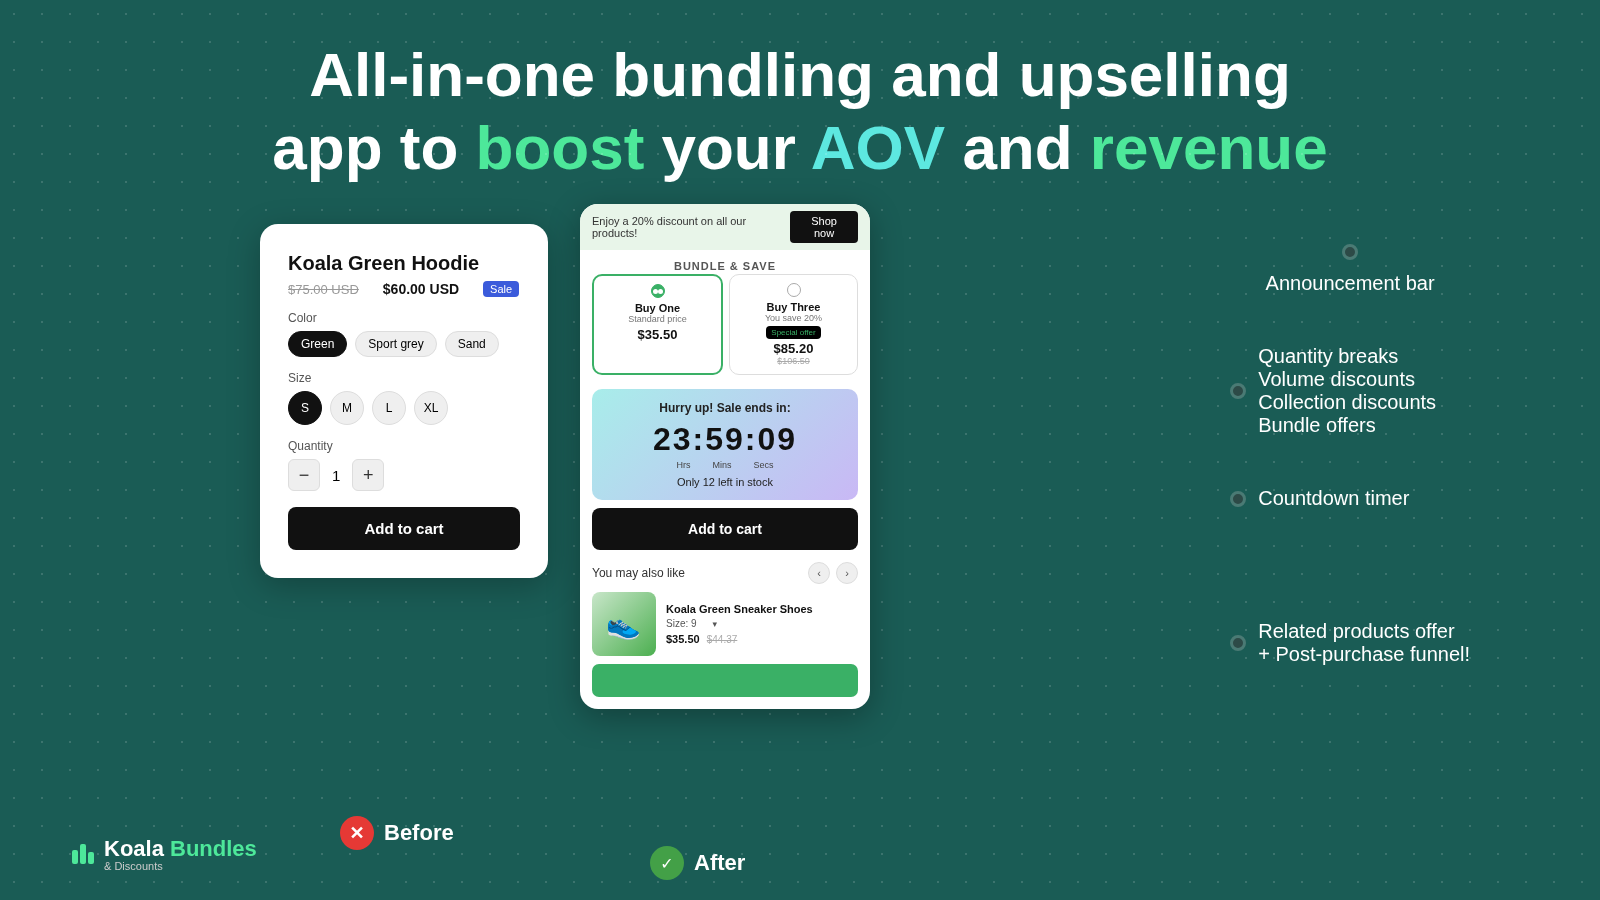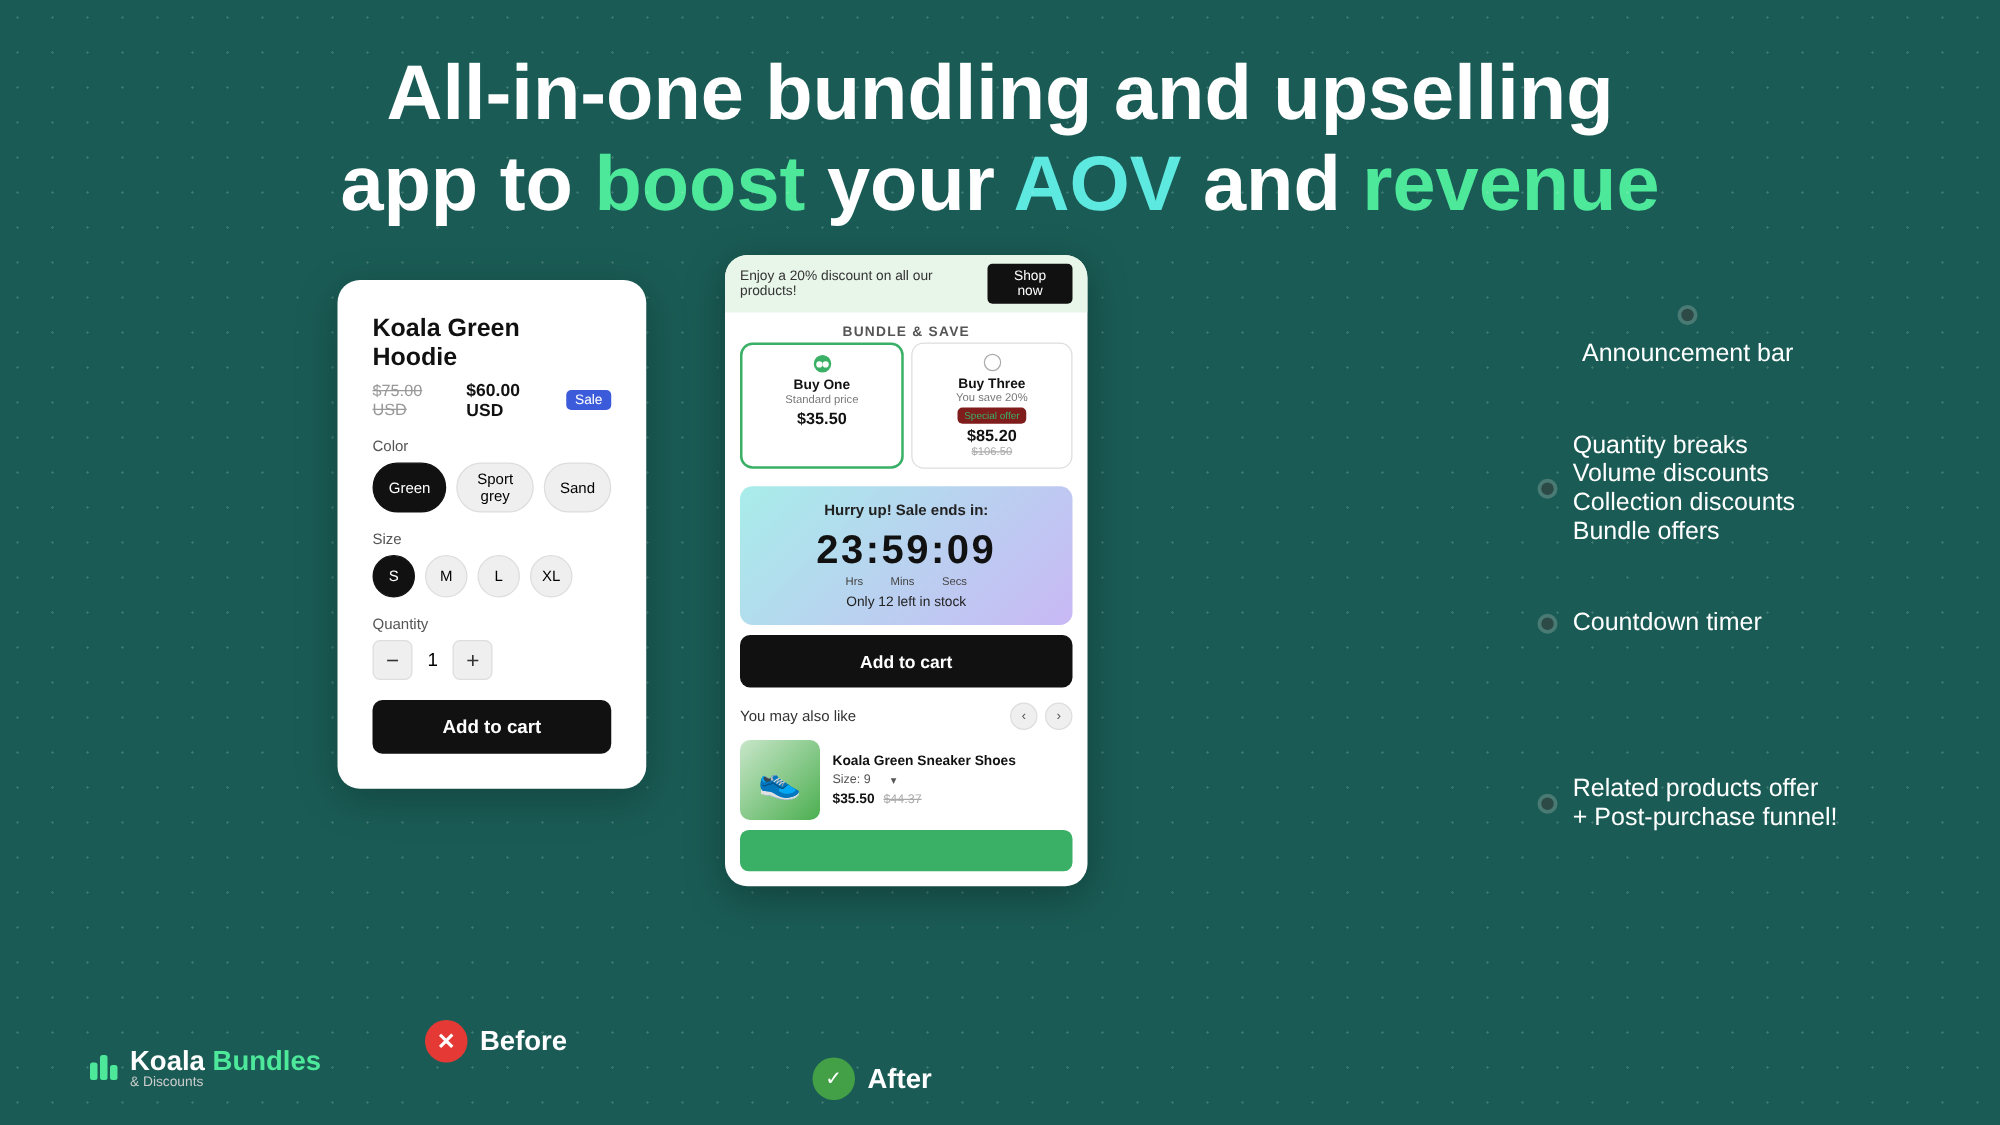--- a/index.html
+++ b/index.html
@@ -44,37 +44,37 @@
       gap: 0;
       padding: 10px 60px 0;
       position: relative;
     }
 
     
     .before-card {
       background: #ffffff;
       border-radius: 18px;
       padding: 28px 28px 28px;
-      width: 247px;
+      width: 288px;
       position: absolute;
-      left: 270px;
+      left: 260px;
       top: 20px;
       z-index: 2;
       box-shadow: 0 8px 32px rgba(0,0,0,0.25);
     }
     .before-card .product-title {
       font-size: 20px;
       font-weight: 700;
       color: #111;
       margin-bottom: 6px;
     }
     .before-card .price-row {
       display: flex;
       align-items: center;
-      gap: 13px;
+      gap: 24px;
       margin-bottom: 14px;
     }
     .before-card .old-price {
       text-decoration: line-through;
       color: #999;
       font-size: 13px;
     }
     .before-card .new-price {
       font-size: 14px;
       font-weight: 600;
@@ -246,21 +246,21 @@
       content: '';
       width: 5px;
       height: 5px;
       border-radius: 50%;
       background: white;
     }
     .bundle-option .opt-title { font-weight: 700; font-size: 11px; color: #111; }
     .bundle-option .opt-sub { color: #777; font-size: 9px; margin-bottom: 3px; }
     .bundle-option .opt-price { font-weight: 700; font-size: 13px; color: #111; }
     .bundle-option .special-badge {
-      background: #7f1d1d;
+      background: #000000;
       color: #3ab066;
       font-size: 8px;
       padding: 2px 5px;
       border-radius: 4px;
       margin-bottom: 2px;
       display: inline-block;
     }
     .bundle-option .old-p { font-size: 9px; color: #aaa; text-decoration: line-through; }
 
     

